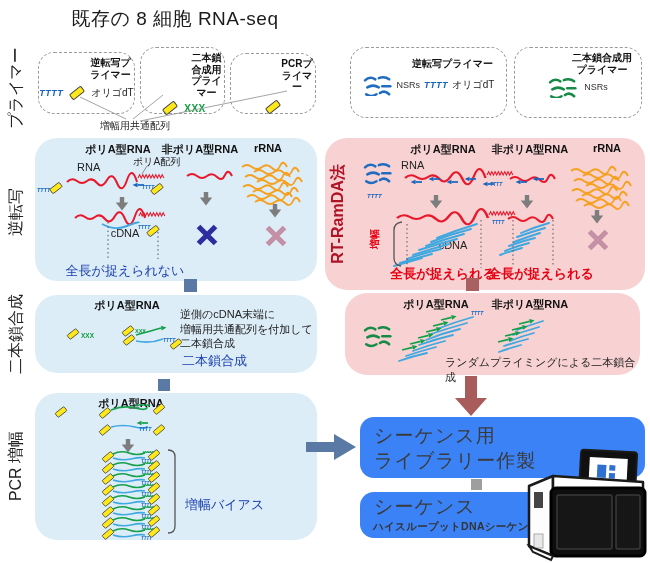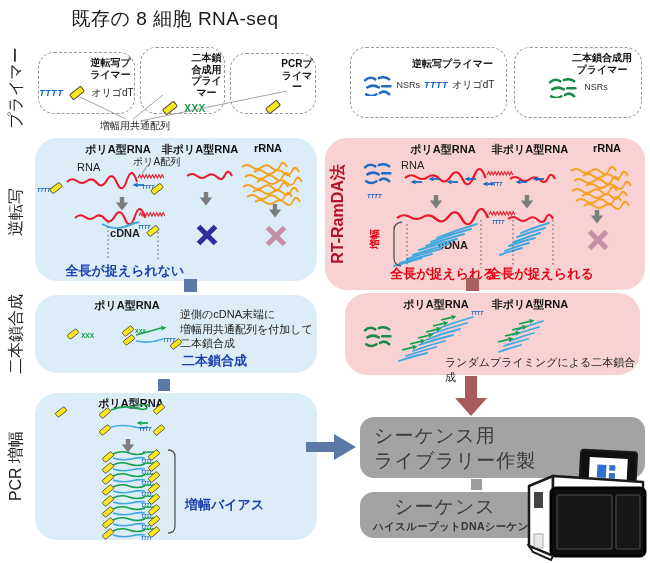--- a/index.html
+++ b/index.html
@@ -1,36 +1,36 @@
 <!DOCTYPE html>
 <html><head>
 <meta charset="utf-8">
 <style>
   html,body{margin:0;padding:0;background:#fff;}
   #canvas{position:relative;width:650px;height:563px;background:#fff;overflow:hidden;
           font-family:"Liberation Sans","DejaVu Sans",sans-serif;color:#1a1a1a;}
   .abs{position:absolute;}
-  .ctr{text-align:center;font-weight:bold;}
+  .ctr{text-align:center;}
   .pre{white-space:pre-line;}
   .title-l{font-size:19px;font-weight:500;letter-spacing:0.5px;}
   .title-r{font-size:20px;font-weight:bold;}
   .rail{font-size:16px;font-weight:500;color:#222;white-space:nowrap;
         transform:translate(-50%,-50%) rotate(-90deg);}
   .vrot{transform:translate(-50%,-50%) rotate(-90deg);white-space:nowrap;}
   .dashbox{border:1.6px dashed #9a9a9a;border-radius:16px;background:#fff;box-sizing:border-box;
            display:flex;flex-direction:column;align-items:center;padding-top:4px;}
   .dashlbl{font-size:10px;font-weight:bold;color:#111;line-height:11.5px;text-align:center;margin-left:48px;}
   .prow{display:flex;align-items:center;gap:3px;margin-top:5px;}
   .bluebox{background:#dcedf8;border-radius:22px;}
   .pinkbox{background:#f8d2d2;border-radius:22px;}
-  .graybox{background:#a3a3a3;border-radius:14px;}
+  .graybox{background:#3b82f6;border-radius:14px;}
   .hdr{font-size:11px;font-weight:bold;color:#111;text-align:center;white-space:nowrap;}
   .small10{font-size:10px;color:#222;text-align:center;}
   .desc{font-size:11px;color:#222;line-height:14.5px;}
-  .claimB{font-size:13px;font-weight:bold;color:#1a3fae;white-space:nowrap;}
+  .claimB{font-size:13px;font-weight:normal;color:#1a3fae;white-space:nowrap;}
   .claimR{font-size:13px;font-weight:bold;color:#e60012;white-space:nowrap;}
   .tttt{color:#1565c0;font-weight:bold;font-style:italic;font-size:9px;letter-spacing:0.5px;}
   .nsrs{font-size:9px;color:#333;}
   .xxx{color:#0f9d3f;font-weight:bold;font-size:10px;letter-spacing:0.5px;}
   .flow-main{font-size:19px;color:#3a3a3a;line-height:25px;letter-spacing:1px;}
   .flow-sub{font-size:10.5px;font-weight:bold;color:#333;letter-spacing:0.3px;white-space:nowrap;}
   .sq{position:absolute;}
   svg{display:block;}
 </style>
 </head>
@@ -355,21 +355,21 @@
   <svg class="abs" style="left:453px;top:376px;" width="36" height="42">
     <path d="M12 0 H24 V22 H34 L18 40 L2 22 H12 z" fill="#a85c5c"></path>
   </svg>
 
   <div class="abs graybox" style="left:360px;top:417px;width:285px;height:61px;">
     <div class="abs flow-main pre" style="left:14px;top:6px;">シーケンス用
 ライブラリー作製</div>
   </div>
   <div class="sq" style="left:471px;top:479px;width:11px;height:11px;background:#9e9e9e;"></div>
   <div class="abs graybox" style="left:360px;top:492px;width:285px;height:46px;">
-    <div class="abs flow-main" style="left:14px;top:2px;margin-left:20px;">シーケンス</div>
+    <div class="abs flow-main" style="left:14px;top:2px;">シーケンス</div>
     <div class="abs flow-sub" style="left:13px;top:28px;">ハイスループットDNAシーケンサー</div>
   </div>
 
   <svg class="abs" style="left:523px;top:448px;" width="127" height="115" viewBox="0 0 127 115">
     <g transform="rotate(3 85 26)">
       <rect x="57" y="3" width="56" height="46" rx="3" fill="#101010" stroke="#1a1a1a" stroke-width="2"></rect>
       <rect x="66" y="10" width="38" height="31" fill="#ffffff"></rect>
       <g fill="#2e6fd0">
         <rect x="74" y="17" width="9" height="13"></rect>
         <rect x="86" y="17" width="6" height="5.5"></rect>

